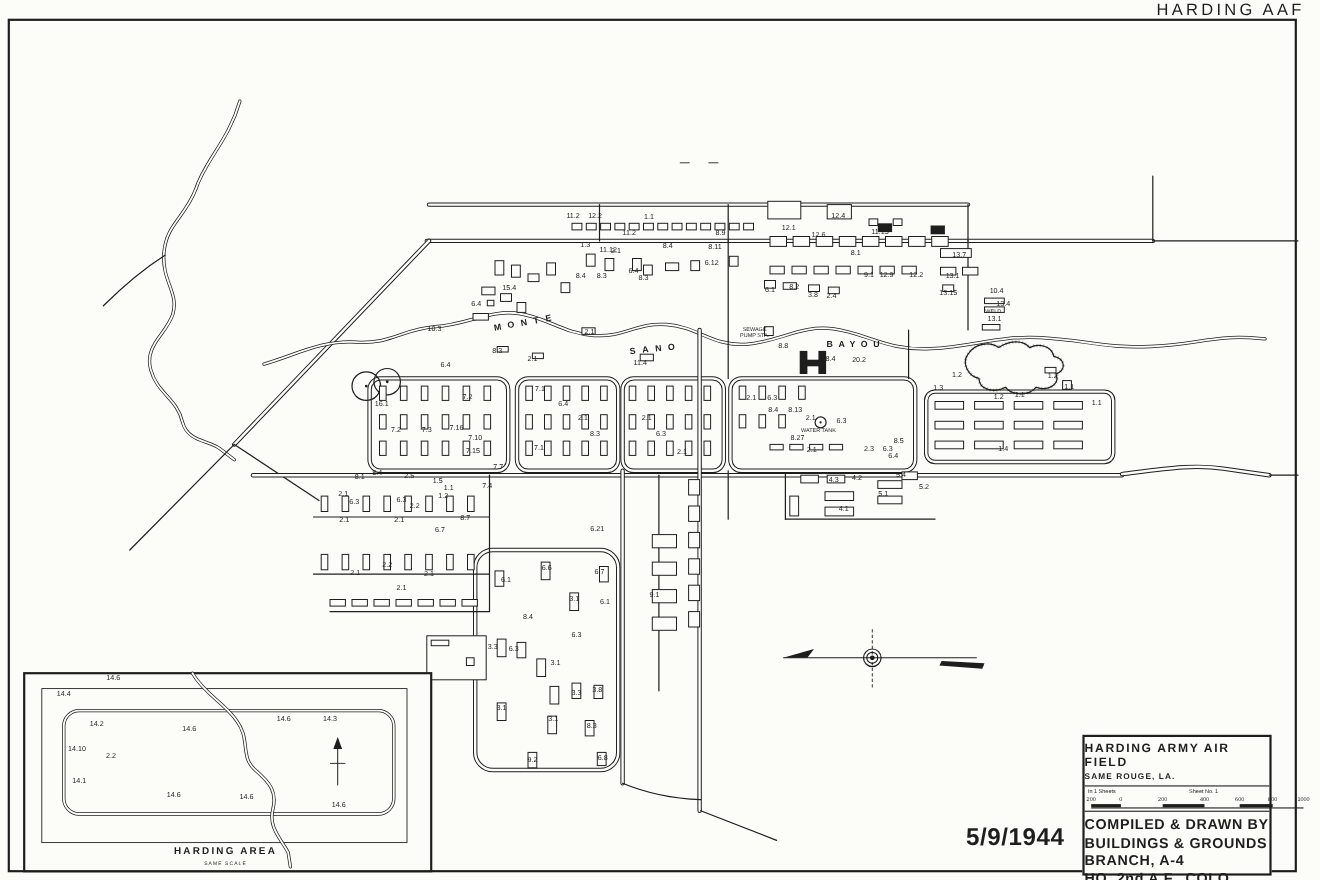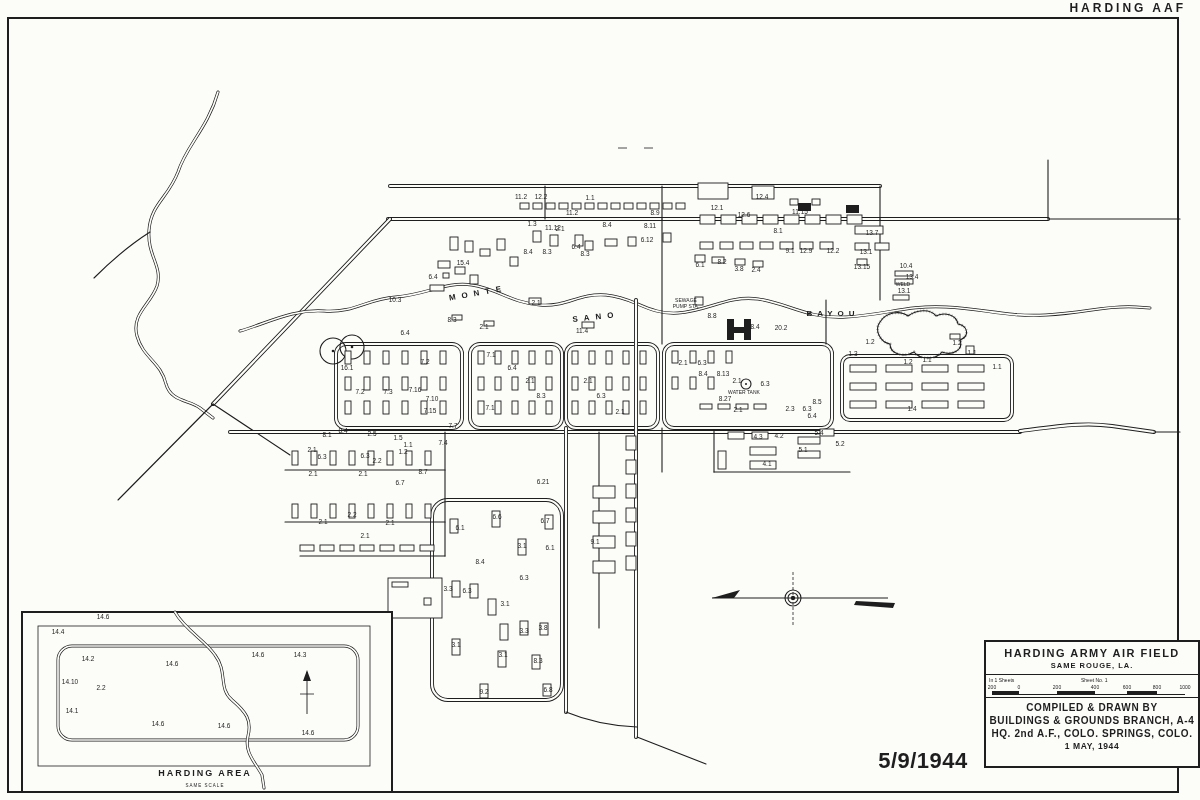--- a/index.html
+++ b/index.html
@@ -15,46 +15,46 @@
   .hair{stroke:var(--ink);stroke-width:0.8;fill:none;}
   .bldg{stroke:var(--ink);stroke-width:0.9;fill:var(--paper);}
   .bldg-f{fill:var(--ink);stroke:none;}
   
   #labels{position:absolute;left:0;top:0;width:1200px;height:800px;pointer-events:none;}
   .bl{position:absolute;transform:translate(-50%,-50%);font-size:6.5px;line-height:1;
       white-space:nowrap;color:var(--ink);}
   .bl.sm{font-size:5px;}
   .bayou-word{position:absolute;transform:translate(-50%,-50%);font-size:8px;
       letter-spacing:6px;font-weight:bold;white-space:nowrap;}
-  #corner-label{position:absolute;top:1px;right:14px;font-size:12px;letter-spacing:3px;
-      font-weight:bold;}
+  #corner-label{position:absolute;top:1px;right:14px;font-size:15px;letter-spacing:3px;
+      font-weight:normal;}
   #date-stamp{position:absolute;left:858px;top:748px;width:130px;text-align:center;
       font-size:22px;font-weight:bold;letter-spacing:0.5px;}
   
   #inset-title{position:absolute;left:205px;top:773px;transform:translate(-50%,-50%);
       font-size:9px;letter-spacing:2px;font-weight:bold;}
   #inset-sub{position:absolute;left:205px;top:785px;transform:translate(-50%,-50%);
       font-size:4.5px;letter-spacing:1px;}
   
-  #title-block{position:absolute;left:984px;top:640px;width:216px;height:128px;
+  #title-block{position:absolute;left:984px;top:668px;width:172px;height:128px;
       border:2.5px solid var(--ink);background:var(--paper);box-sizing:border-box;
-      text-align:center;}
+      text-align:left;}
   .tb-title{font-size:11px;font-weight:bold;letter-spacing:1.5px;margin-top:5px;}
   .tb-sub{font-size:7.5px;font-weight:bold;letter-spacing:1px;margin-top:2px;}
   .tb-prog{font-size:11.5px;letter-spacing:2.5px;word-spacing:14px;margin-top:6px;}
   #scale-strip{position:relative;height:22px;margin-top:4px;
       border-top:1px solid var(--ink);border-bottom:1px solid var(--ink);}
   .sheets{position:absolute;top:2px;font-size:5px;}
   #sheets-left{left:3px;} #sheets-right{left:95px;}
   .tick-num{position:absolute;top:9px;transform:translateX(-50%);font-size:5px;}
   #scale-bar{position:absolute;left:6px;top:16px;width:193px;height:3px;
       border-bottom:1px solid var(--ink);}
   .seg{position:absolute;top:0;height:3px;}
   .seg.f{background:var(--ink);}
-  .tb-credit{font-size:10px;font-weight:bold;letter-spacing:0.6px;margin-top:2px;}
+  .tb-credit{font-size:13px;font-weight:bold;letter-spacing:0.6px;margin-top:2px;}
   .tb-credit.first{margin-top:4px;}
   .tb-credit.last{font-size:8.5px;margin-top:2px;}
 </style>
 </head>
 <body>
 
 <div id="page">
 
   <svg id="map-art" width="1200" height="800" viewBox="0 0 1200 800">
 
@@ -407,21 +407,21 @@
 
       <line x1="307" y1="672" x2="307" y2="714" stroke="var(--ink)" stroke-width="0.9"></line>
       <polygon points="307,670 303,681 311,681" fill="var(--ink)"></polygon>
       <line x1="300" y1="694" x2="314" y2="694" stroke="var(--ink)" stroke-width="0.8"></line>
     </g>
   </svg>
 
   <div id="labels">
     <span class="bayou-word" style="left:478px;top:293px;transform:translate(-50%,-50%) rotate(-10deg);">MONTE</span>
     <span class="bayou-word" style="left:596px;top:317px;transform:translate(-50%,-50%) rotate(-6deg);">SANO</span>
-    <span class="bayou-word" style="left:833px;top:313px;letter-spacing:5px;">BAYOU</span>
+    <span class="bayou-word" style="left:778px;top:313px;letter-spacing:5px;">BAYOU</span>
   <span class="bl" style="left: 521px; top: 197px;">11.2</span>
       <span class="bl" style="left: 541px; top: 197px;">12.2</span>
       <span class="bl" style="left: 590px; top: 198px;">1.1</span>
       <span class="bl" style="left: 572px; top: 213px;">11.2</span>
       <span class="bl" style="left: 717px; top: 208px;">12.1</span>
       <span class="bl" style="left: 762px; top: 197px;">12.4</span>
       <span class="bl" style="left: 800px; top: 212px;">11.15</span>
       <span class="bl" style="left: 744px; top: 215px;">12.6</span>
       <span class="bl" style="left: 778px; top: 231px;">8.1</span>
       <span class="bl" style="left: 790px; top: 251px;">9.1</span>

